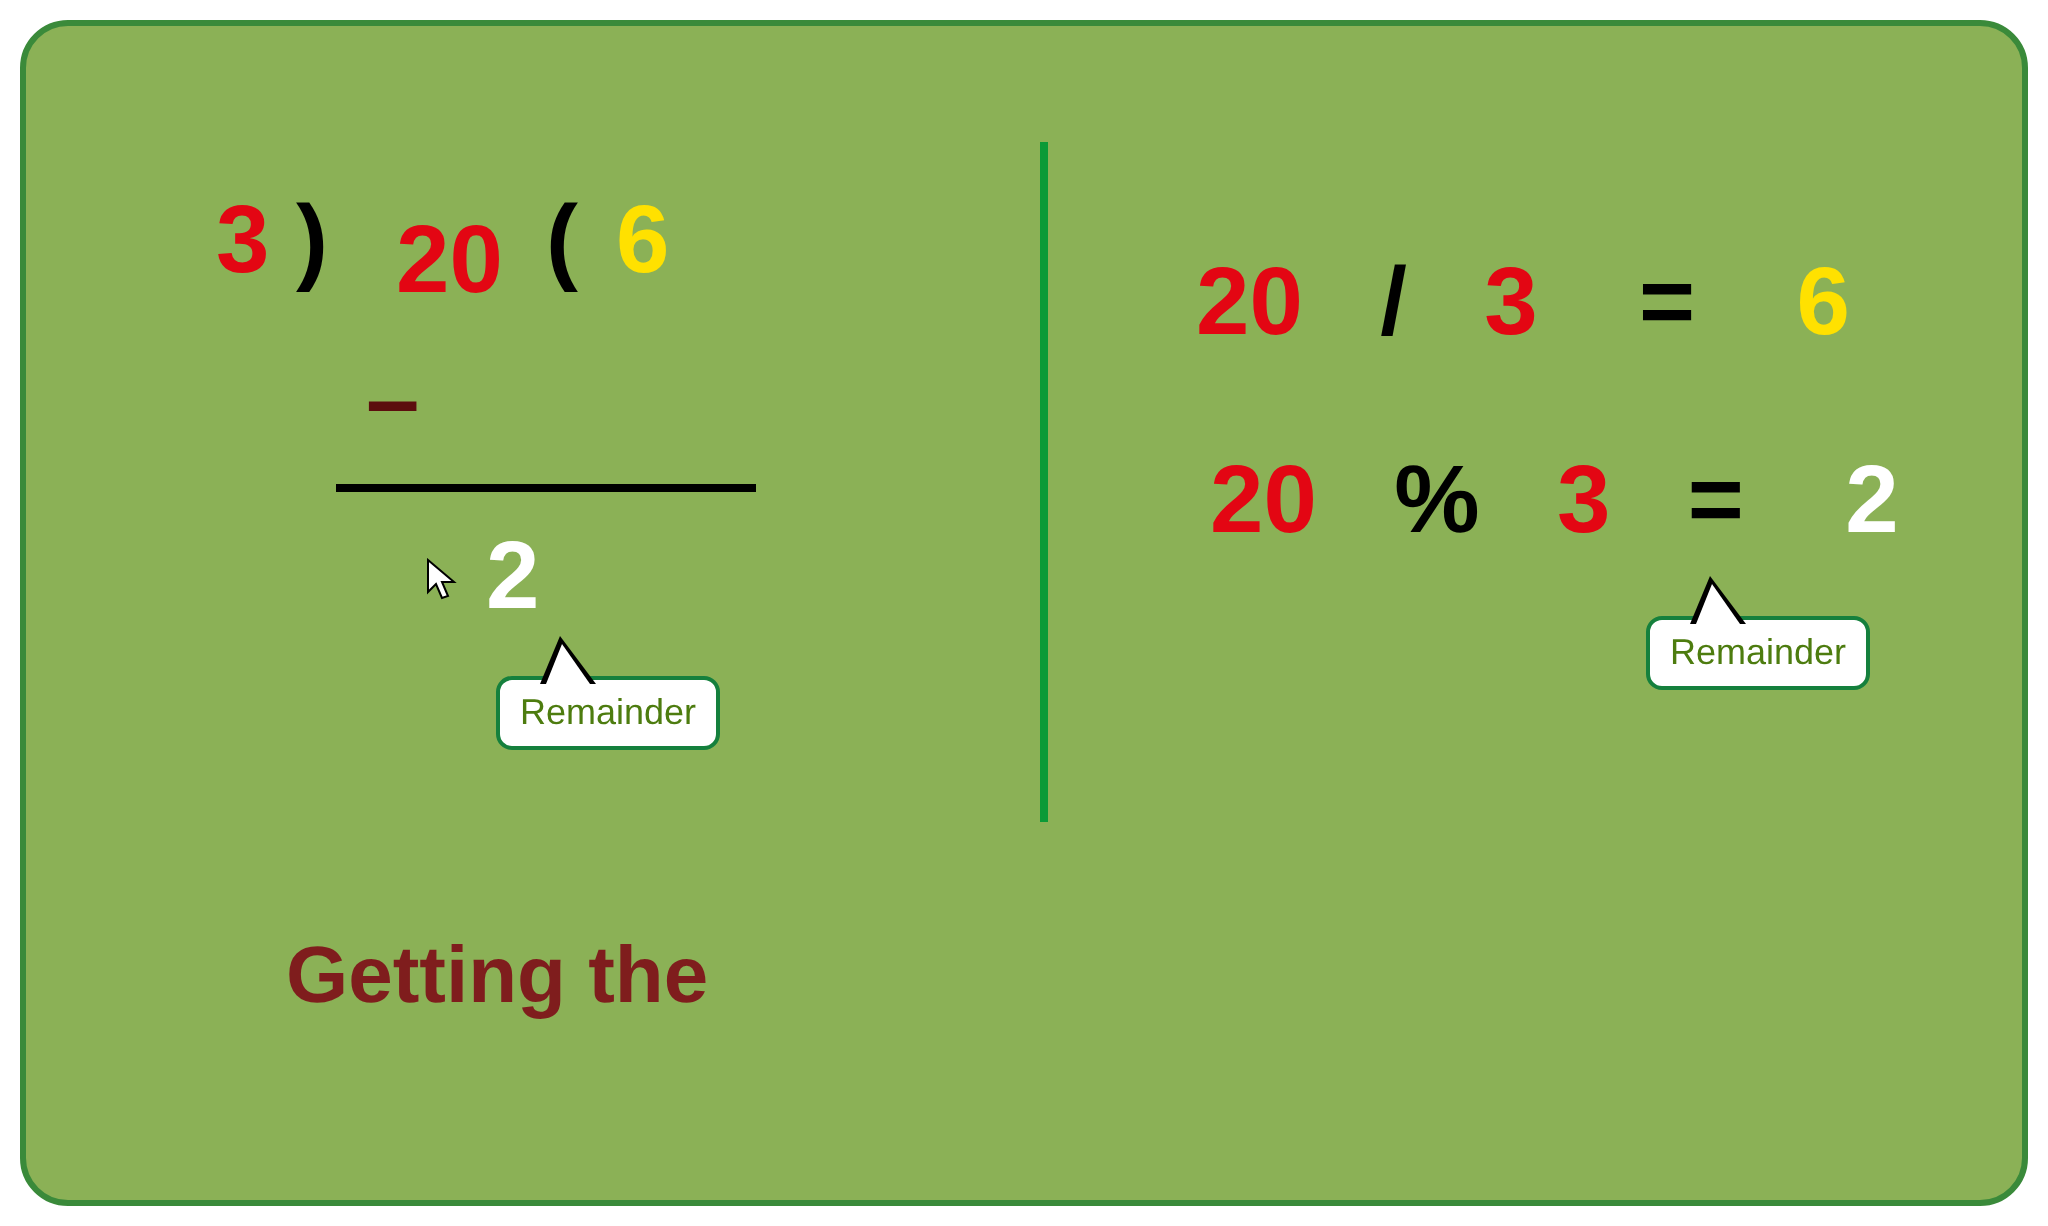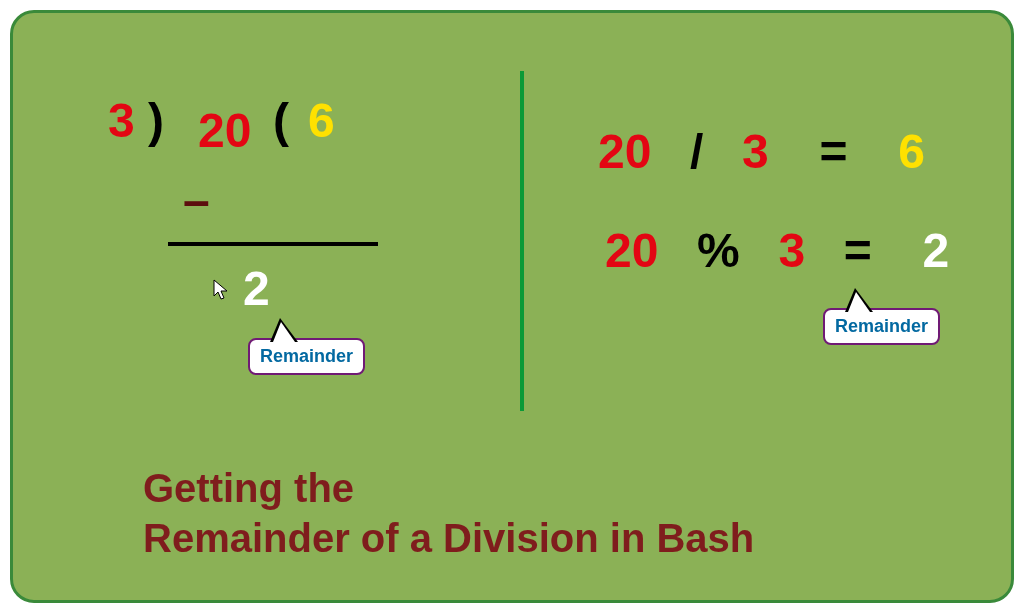--- a/index.html
+++ b/index.html
@@ -61,26 +61,26 @@
     .cursor {
       position: absolute;
       left: 200px; top: 266px;
       width: 16px; height: 22px;
     }
 
     
     .callout {
       position: absolute;
       background: #fff;
-      border: 2px solid #701a75;
+      border: 2px solid #15803d;
       border-radius: 8px;
       padding: 6px 10px;
       font-size: 18px;
-      font-weight: bold;
-      color: #0369a1;
+      font-weight: normal;
+      color: #4d7c0f;
     }
     .callout .tip {
       position: absolute;
       left: 20px; top: -22px;
       width: 0; height: 0;
       border-left: 10px solid transparent;
       border-right: 18px solid transparent;
       border-bottom: 24px solid #000;
     }
     .callout .tip::after {
@@ -162,16 +162,15 @@
     <span class="c-white">2</span>
   </div>
 
   <div class="callout right">
     <div class="tip"></div>
     <span>Remainder</span>
   </div>
 
   <div class="title">
     <div>Getting the</div>
-    <div>Remainder of a Division in Bash</div>
   </div>
 
 </div>
 
 </body></html>

